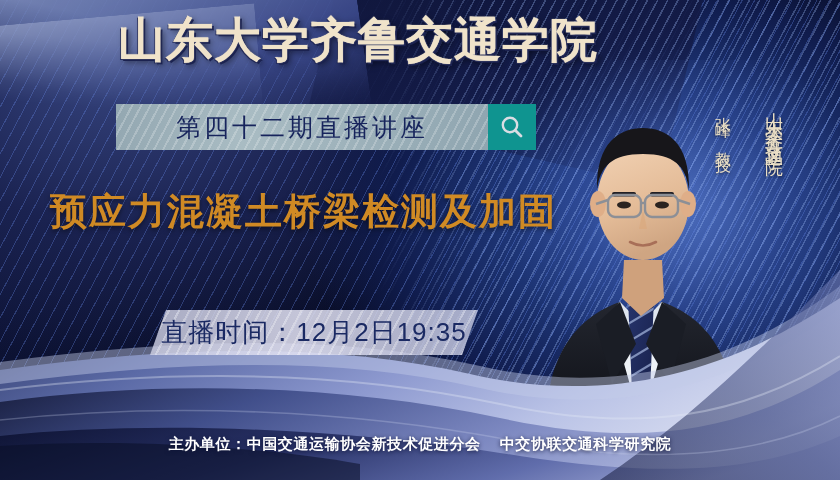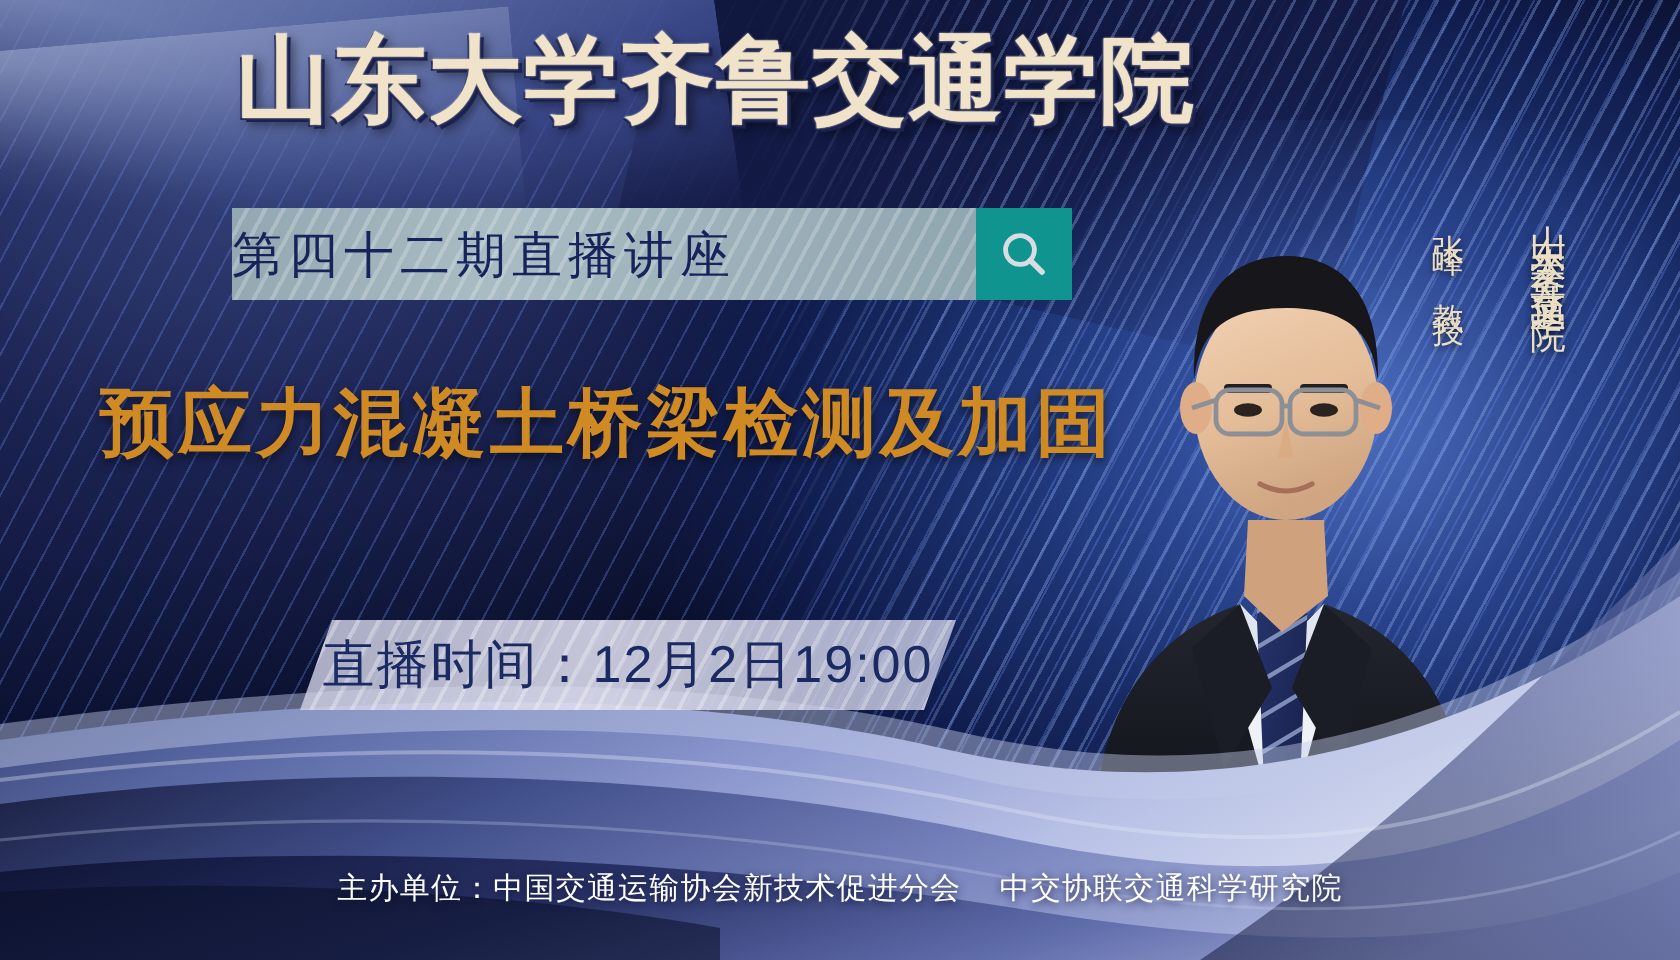--- a/index.html
+++ b/index.html
@@ -96,21 +96,21 @@
 
   
   .subtitle-bar{
     position:absolute;left:116px;top:104px;
     width:420px;height:46px;
     display:flex;align-items:stretch;
   }
   .subtitle-plate{
     flex:1;
     background:linear-gradient(100deg,#93a7b1 0%,#a9bcc3 35%,#8fa5b0 100%);
-    display:flex;align-items:center;
+    display:flex;align-items:center;justify-content:center;
     position:relative;overflow:hidden;
   }
   .subtitle-plate::after{
     content:"";position:absolute;inset:0;
     background:repeating-linear-gradient(118deg,
        rgba(255,255,255,0) 0px, rgba(255,255,255,0) 6px,
        rgba(255,255,255,.22) 6px, rgba(255,255,255,.22) 8px);
   }
   .subtitle-text{
     position:relative;z-index:2;
@@ -182,21 +182,21 @@
     font-size:18px;letter-spacing:5px;
   }
 
   
   .footer{
     position:absolute;left:0;right:0;bottom:26px;
     text-align:center;
   }
   .footer-text{
     display:inline-block;
-    font-size:15px;font-weight:normal;letter-spacing:.6px;
+    font-size:15px;font-weight:bold;letter-spacing:.6px;
     color:#ffffff;
     text-shadow:0 1px 4px rgba(10,15,50,.85);
     white-space:pre;
   }
 </style>
 </head>
 <body>
 
 <div id="poster">
 
@@ -333,21 +333,21 @@
       <svg width="26" height="26" viewBox="0 0 26 26">
         <circle cx="11" cy="11" r="7.2" fill="none" stroke="#d9dde3" stroke-width="2.4"></circle>
         <line x1="16.2" y1="16.2" x2="22" y2="22" stroke="#d9dde3" stroke-width="2.8" stroke-linecap="round"></line>
       </svg>
     </div>
   </div>
 
   <div class="topic">预应力混凝土桥梁检测及加固</div>
 
   <div class="time-pill">
-    <span class="time-text">直播时间：12月2日19:00</span>
+    <span class="time-text">直播时间：12月2日19:35</span>
   </div>
 
   <div class="vtext vtext-name">张峰  教授</div>
   <div class="vtext vtext-org">山东大学齐鲁交通学院</div>
 
   <div class="footer">
     <span class="footer-text">主办单位：中国交通运输协会新技术促进分会    中交协联交通科学研究院</span>
   </div>
 
 </div>

